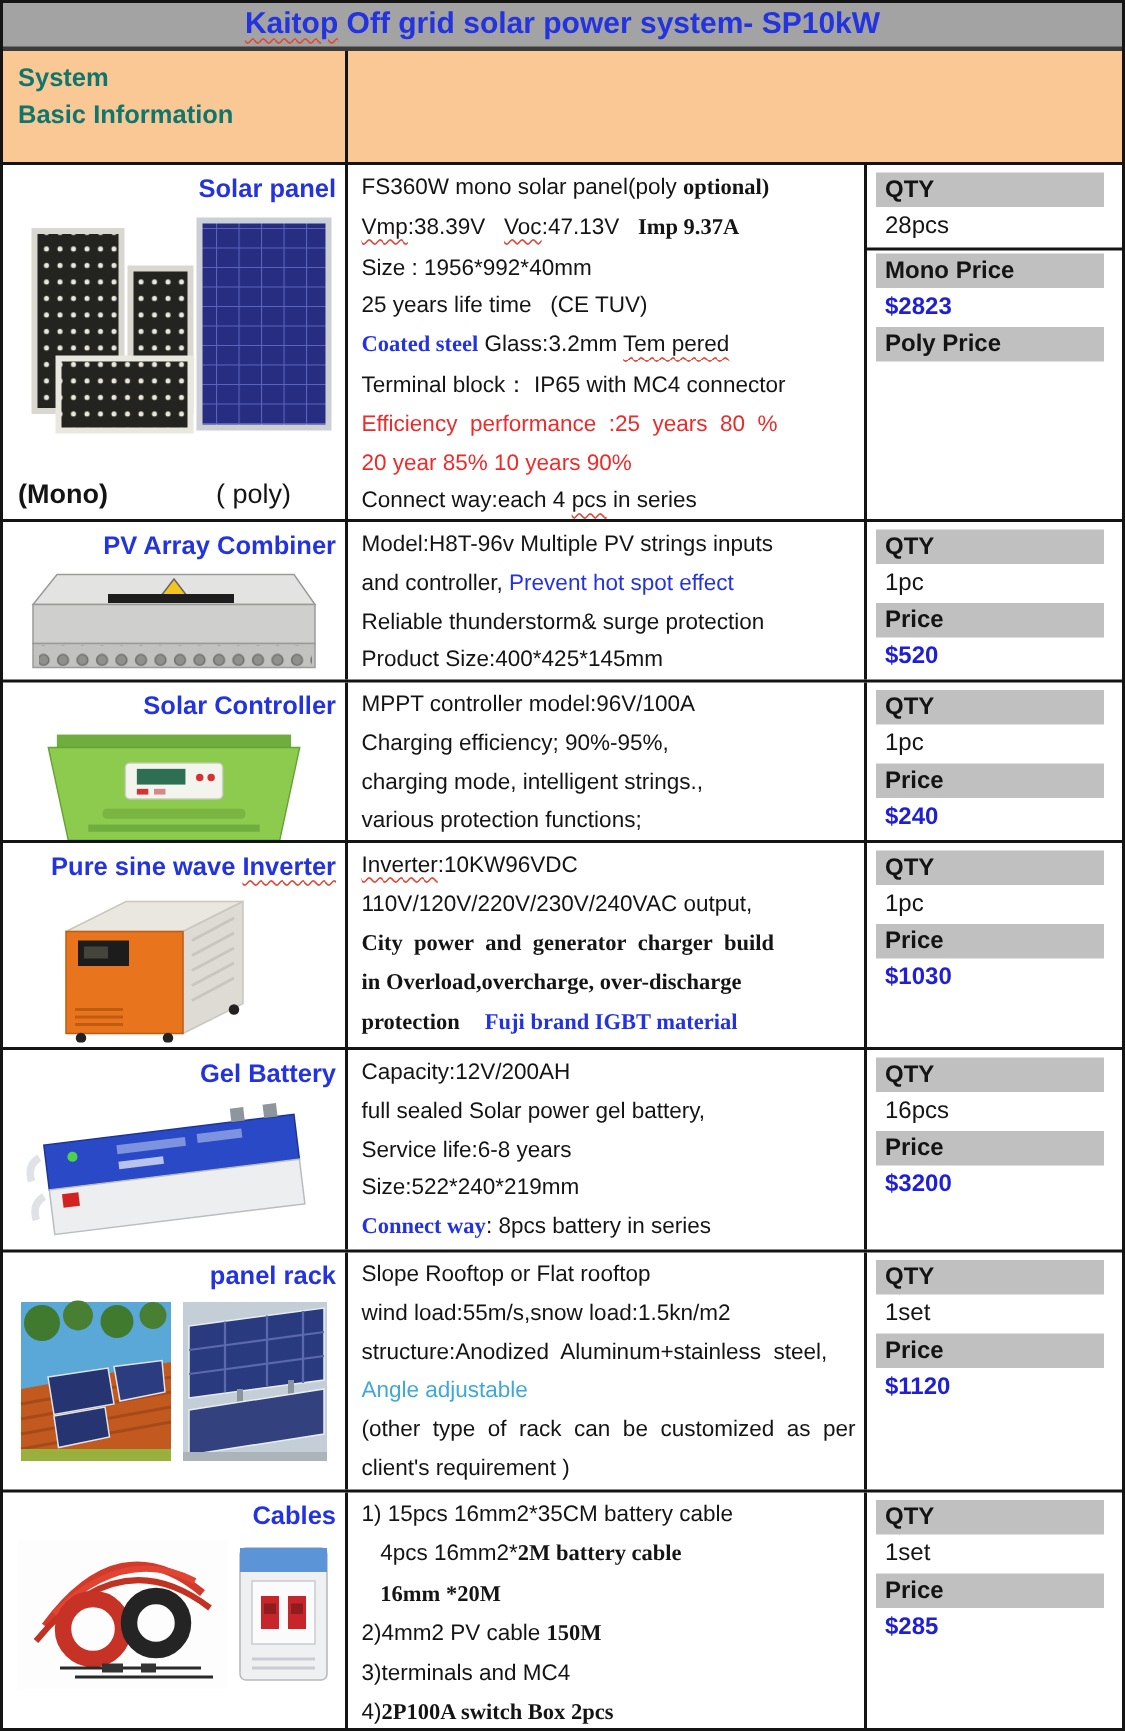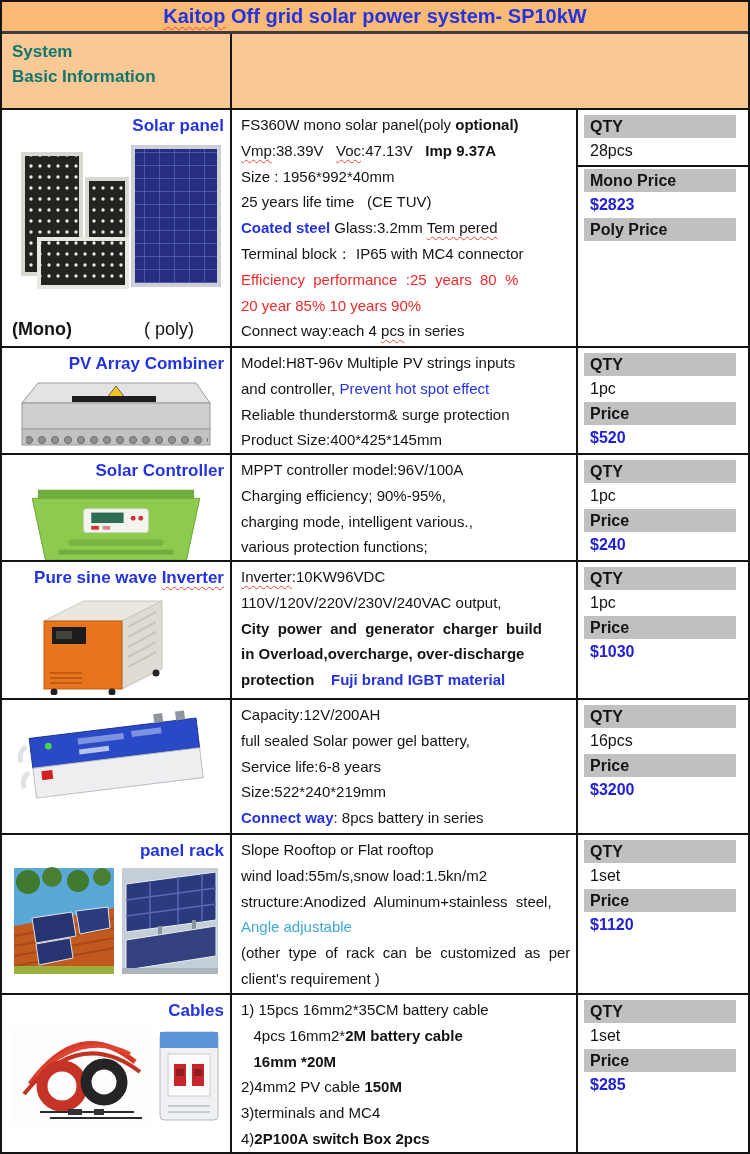--- a/index.html
+++ b/index.html
@@ -1,19 +1,19 @@
 <!DOCTYPE html>
 <html><head>
 <meta charset="utf-8">
 <style>
   *{box-sizing:border-box;margin:0;padding:0;}
   body{background:#fff;font-family:"Liberation Sans",sans-serif;color:#141414;}
   .page{width:750px;height:1154px;border:2px solid #141414;overflow:hidden;background:#fff;}
 
-  .title-row{height:32px;background:#fdba74;border-bottom:3px solid #3c3c3c;
+  .title-row{height:32px;background:#a3a3a3;border-bottom:3px solid #3c3c3c;
     display:flex;align-items:center;justify-content:center;
     font-weight:bold;font-size:20px;color:#2433E0;}
   .wavy{text-decoration:underline;text-decoration-style:wavy;text-decoration-color:#e04838;
     text-decoration-thickness:1px;text-underline-offset:3px;}
 
   .system-row{height:76px;background:#FAC894;border-bottom:2px solid #141414;
     display:grid;grid-template-columns:230px 1fr;}
   .system-left{border-right:2px solid #141414;padding:5px 10px;color:#0f766e;
     font-weight:bold;font-size:17px;line-height:25px;}
   .system-right{padding:3px 12px;font-size:16px;line-height:24px;}
@@ -32,21 +32,21 @@
   .cell.mid{border-right:2px solid #141414;padding:2px 9px;font-size:15px;line-height:25.8px;}
   .cell.right{padding-top:4px;}
 
   .heading{color:#2433E0;font-weight:bold;font-size:17px;margin:2px 0 3px 4px;}
   .figure{text-align:center;}
   .captions{position:absolute;bottom:6px;left:8px;right:8px;display:flex;font-size:18px;color:#141414;}
   .captions span:first-child{margin-left:2px;font-weight:bold;}
   .captions span:last-child{margin-left:72px;}
 
   .line{white-space:nowrap;}
-  .b{font-weight:bold;}
+  .b{font-weight:bold;font-family:Liberation Serif, serif;}
   .blue{color:#2433E0;}
   .red{color:#EE2A2A;}
   .cyan{color:#3FA8D8;}
 
   .pair .bar{background:#C0C0C0;font-weight:bold;font-size:16px;height:23px;line-height:23px;
     margin:1px 12px 1px 6px;padding-left:6px;}
   .pair .val{font-size:16px;height:24px;line-height:24px;margin-left:6px;padding-left:6px;}
   .pair .val.bluev{color:#1F1FD6;font-weight:bold;}
   .pair.divided{border-bottom:2px solid #141414;padding-bottom:2px;margin-bottom:2px;}
 </style>
@@ -161,21 +161,21 @@
               <circle cx="132" cy="36" r="2.6" fill="#d23333"></circle>
     <rect x="80" y="44" width="8" height="4" fill="#d23333"></rect>
               <rect x="92" y="44" width="8" height="4" fill="#d98888"></rect>
     <rect x="56" y="58" width="100" height="7" rx="3" fill="#79b540"></rect>
     <rect x="46" y="69" width="120" height="5" fill="#6fae3e"></rect>
    </svg></div>
         </div>
         <div class="cell mid">
           <div class="line"><span>MPPT controller model:96V/100A</span></div>
           <div class="line"><span>Charging efficiency; 90%-95%,</span></div>
-          <div class="line"><span>charging mode, intelligent various.,</span></div>
+          <div class="line"><span>charging mode, intelligent strings.,</span></div>
           <div class="line"><span>various protection functions;</span></div>
         </div>
         <div class="cell right">
           <div class="pair">
             <div class="bar">QTY</div>
             <div class="val">1pc</div>
           </div>
           <div class="pair">
             <div class="bar">Price</div>
             <div class="val bluev">$240</div>
@@ -211,20 +211,21 @@
             <div class="val">1pc</div>
           </div>
           <div class="pair">
             <div class="bar">Price</div>
             <div class="val bluev">$1030</div>
           </div>
         </div>
       </section>
       <section class="row row-gel-battery">
         <div class="cell left">
+          <div class="heading"><span>Gel Battery</span></div>
           <div class="figure"><svg width="212" height="98" viewBox="0 0 212 98">
     <g transform="rotate(-7 106 52)">
       <rect x="22" y="24" width="168" height="30" fill="#2a49c6" stroke="#1d3596"></rect>
       <rect x="22" y="54" width="168" height="30" fill="#eceef0" stroke="#b9bcc0"></rect>
       <rect x="70" y="30" width="46" height="6" fill="#7e93e0"></rect>
       <rect x="124" y="29" width="30" height="6" fill="#7e93e0"></rect>
       <rect x="70" y="41" width="30" height="5" fill="#b9c4ee"></rect>
       <circle cx="40" cy="34" r="3.4" fill="#4cd34c"></circle>
       <rect x="30" y="58" width="11" height="9" fill="#d42222"></rect>
       <rect x="148" y="15" width="9" height="9" fill="#8f959c"></rect>

